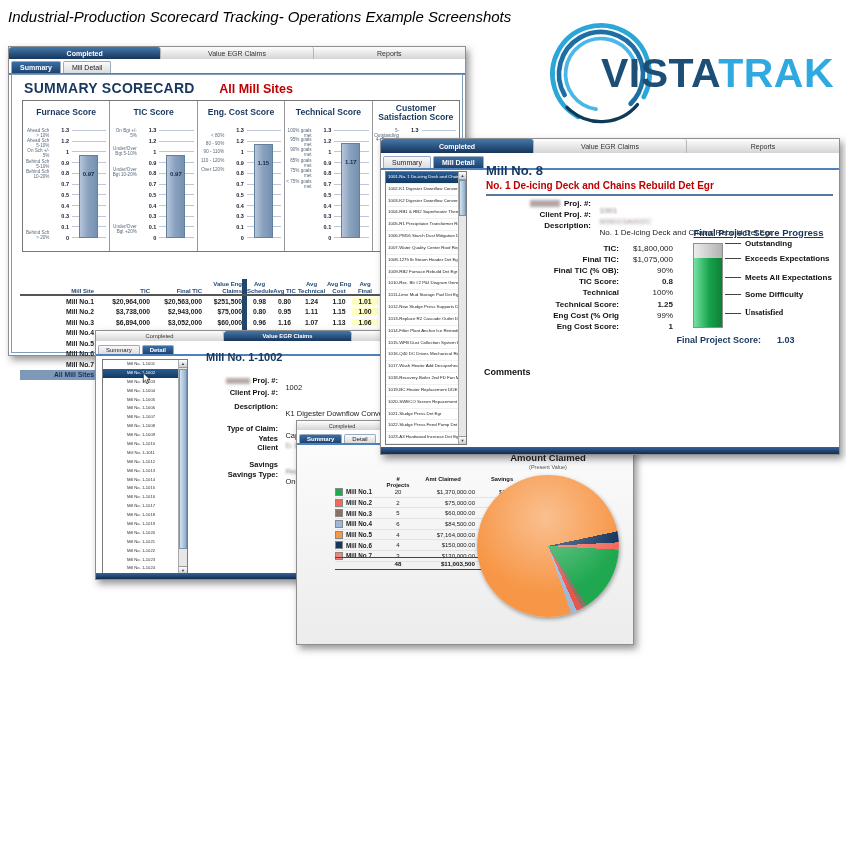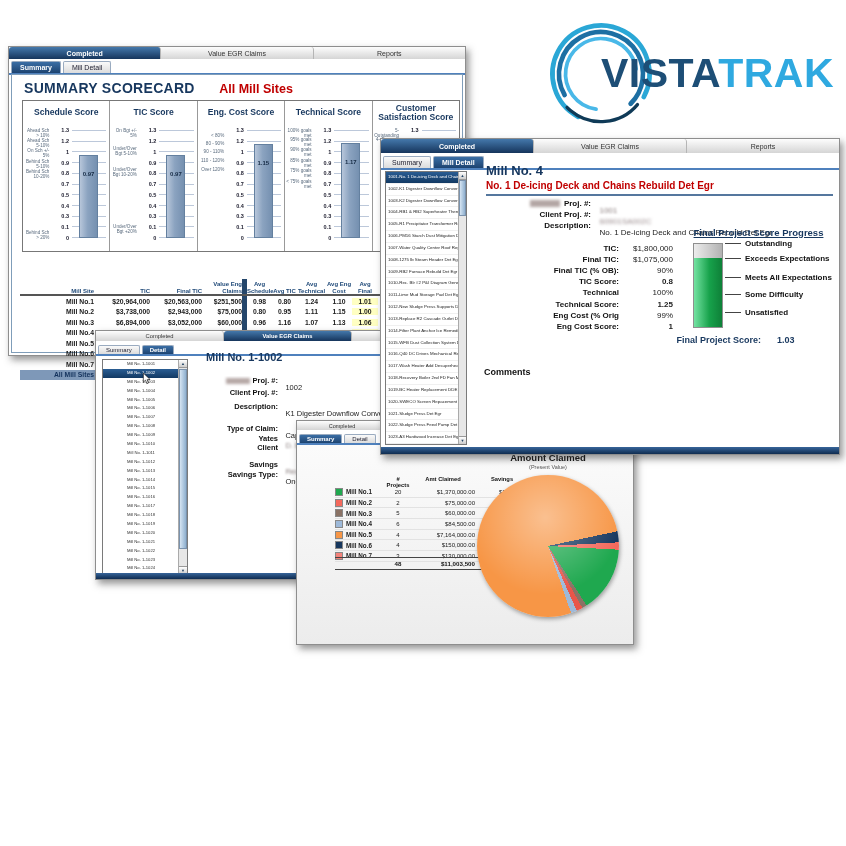--- a/index.html
+++ b/index.html
@@ -153,20 +153,21 @@
   .lg-total .lg-name2{width:50px;}
   .pie-wrap{position:absolute;left:180px;top:54px;width:142px;height:142px;}
   .pie{position:absolute;inset:0;border-radius:50%;box-shadow:1px 2px 4px rgba(0,0,0,.35);}
   .pie::after{content:"";position:absolute;inset:0;border-radius:50%;background:radial-gradient(circle at 48% 30%,rgba(255,255,255,.4),rgba(255,255,255,0) 62%);}
 </style>
 </head>
 <body>
 
 <div id="canvas">
 
+  <div class="page-title">Industrial-Production Scorecard Tracking- Operations Example Screenshots</div>
 
   <div class="logo">
     <svg class="logo-swirl" viewBox="0 0 120 120">
       <circle cx="60" cy="60" r="52" fill="none" stroke="#2aa7d6" stroke-width="5" stroke-linecap="round" stroke-dasharray="245 82" transform="rotate(118 60 60)"></circle>
       <circle cx="60" cy="60" r="45" fill="none" stroke="#1d6fa3" stroke-width="5" stroke-linecap="round" stroke-dasharray="200 83" transform="rotate(150 60 60)"></circle>
       <circle cx="60" cy="60" r="38" fill="none" stroke="#49b8e8" stroke-width="4" stroke-linecap="round" stroke-dasharray="168 71" transform="rotate(98 60 60)"></circle>
       <circle cx="60" cy="60" r="51" fill="none" stroke="#0f3a57" stroke-width="3.5" stroke-linecap="round" stroke-dasharray="85 236" transform="rotate(40 60 60)"></circle>
     </svg>
     <div class="logo-word"><span class="logo-w1">VISTA</span><span class="logo-w2">TRAK</span></div>
   </div>
@@ -185,21 +186,21 @@
       </div>
     <div class="content">
       <div class="sc-head">
         <span class="sc-title">SUMMARY SCORECARD</span>
         <span class="sc-scope">All Mill Sites</span>
       </div>
 
       <div class="gauges">
 
       <div class="gauge">
-          <div class="gtitle">Schedule Score</div>
+          <div class="gtitle">Furnace Score</div>
           <div class="gbody">
             <div class="gticks">
 
             <div class="gtick">
                 <span class="gtnum">1.3</span>
                 <span class="gtline"></span>
               </div>
                 <div class="gtick">
                 <span class="gtnum">1.2</span>
                 <span class="gtline"></span>
@@ -861,21 +862,21 @@
           <div class="b-item">1023-A3 Hardwood Increase Det Egr</div>
           <div class="b-item">1024-3rd Press Chemical Shower Brackets Det Egr</div>
         </div>
       <div class="sbar">
         <div class="sarrow">▲</div>
         <div class="sthumb" style="top:8px;height:34px;"></div>
         <div class="sarrow bottom">▼</div>
       </div>
     </div>
 
-    <div class="b-title">Mill No. 4</div>
+    <div class="b-title">Mill No. 8</div>
     <div class="b-sub">No. 1 De-icing Deck and Chains Rebuild Det Egr</div>
     <div class="b-hr"></div>
 
     <div class="bfields">
       <div class="frow" style="top:0;">
         <span class="flabel"><span class="blurchip"></span><span>Proj. #:</span></span>
         <span class="fval vblur1">1001</span>
       </div>
       <div class="frow" style="top:11px;">
         <span class="flabel">Client Proj. #:</span>
@@ -928,21 +929,21 @@
     <div class="pbar">
       <div class="pgray"></div>
       <div class="pgreen"></div>
     </div>
     <div>
 
     <div class="level" style="top: 100px;">Outstanding</div>
         <div class="level" style="top: 115px;">Exceeds Expectations</div>
         <div class="level" style="top: 134px;">Meets All Expectations</div>
         <div class="level" style="top: 151px;">Some Difficulty</div>
-        <div class="level" style="top: 169px;">Unsatisfied</div>
+        <div class="level" style="top: 169px; font-family: Liberation Serif, serif;">Unsatisfied</div>
       </div>
 
     <div class="b-final">
       <span class="lab">Final Project Score:</span>
       <span class="val">1.03</span>
     </div>
     <div class="b-comments">Comments</div>
 
     <div class="botbar"></div>
   </div>

